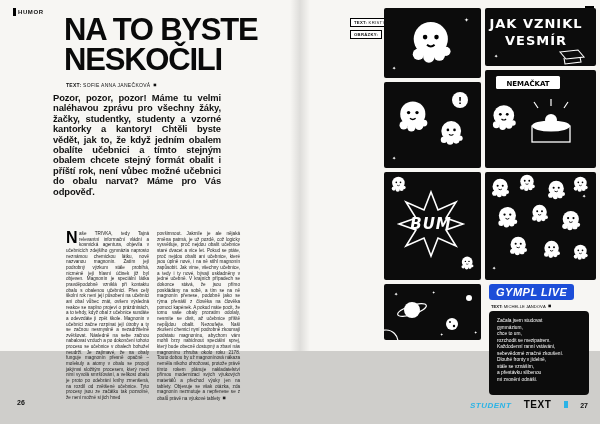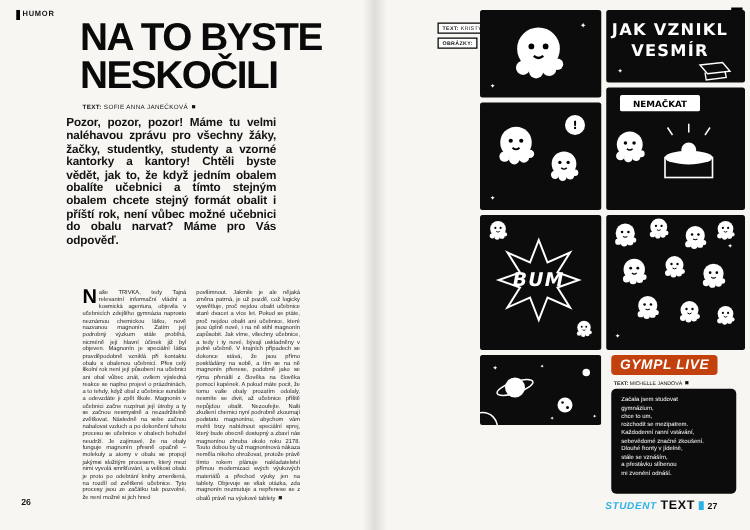--- a/index.html
+++ b/index.html
@@ -1,17 +1,17 @@
 <!DOCTYPE html>
 <html><head>
 <meta charset="utf-8">
 <style>
   *{margin:0;padding:0;box-sizing:border-box}
   html,body{width:600px;height:424px;overflow:hidden;background:#cfcecb}
-  .spread{position:relative;width:600px;height:424px;background:#f7f6f3;font-family:"Liberation Sans",sans-serif;color:#111}
+  .spread{position:relative;width:600px;height:351px;background:#f7f6f3;font-family:"Liberation Sans",sans-serif;color:#111}
   .page-gutter{position:absolute;left:290px;top:0;width:20px;height:100%;background:linear-gradient(to right,rgba(0,0,0,0),rgba(0,0,0,.10) 50%,rgba(0,0,0,0));pointer-events:none}
   .crop-tr{position:absolute;right:6px;top:6px;width:9px;height:4px;background:#000}
 
   
   .humor-tag{position:absolute;left:13px;top:8px;display:flex;align-items:center;gap:2px;font-size:6px;font-weight:bold;letter-spacing:.6px}
   .humor-tag .bar{width:3px;height:8px;background:#000;display:inline-block}
   .headline{position:absolute;left:64px;top:15px;font-size:31px;line-height:30px;font-weight:bold;letter-spacing:-1.2px;color:#0a0a0a}
   .byline{position:absolute;left:66px;top:82px;font-size:5px;letter-spacing:.3px}
   .b{font-weight:bold}
   .mark{font-size:4px;vertical-align:1px;margin-left:1px}
@@ -19,24 +19,24 @@
   .bodycols{position:absolute;left:66px;top:231px;width:174px;display:flex;gap:8px;text-align:justify}
   .col{width:83px;font-size:4.6px;line-height:5.65px;color:#222}
   .dropcap{float:left;font-size:16px;line-height:14px;font-weight:bold;margin-right:1.5px;color:#000}
   .pagenum-left{position:absolute;left:17px;top:399px;font-size:7px;font-weight:bold}
 
   
   .credits{position:absolute;left:350px;top:18px;display:flex;flex-direction:column;gap:3px;align-items:flex-start}
   .credit-box{background:#fff;border:.6px solid #000;padding:1px 3px;font-size:4.2px;letter-spacing:.3px;white-space:nowrap}
   .comic{position:absolute;left:384px;top:8px}
   .planets{position:absolute;left:384px;top:284px}
-  .gympl-pill{position:absolute;left:489px;top:284px;background:#c2410c;color:#fff;font-weight:bold;font-style:italic;font-size:11px;padding:2px 7px;border-radius:3px;letter-spacing:.5px}
+  .gympl-pill{position:absolute;left:489px;top:284px;background:#1d4ed8;color:#fff;font-weight:bold;font-style:italic;font-size:11px;padding:2px 7px;border-radius:3px;letter-spacing:.5px}
   .byline2{position:absolute;left:491px;top:303px;font-size:4.2px}
   .poem{position:absolute;left:489px;top:311px;width:100px;height:84px;background:#0c0c0c;color:#fff;border-radius:4px;padding:7px 8px;font-size:4.8px;line-height:6.5px}
-  .brand{position:absolute;left:470px;top:399px;width:118px;display:flex;align-items:baseline;justify-content:center;gap:3px}
+  .brand{position:absolute;left:470px;top:399px;width:118px;display:flex;align-items:baseline;justify-content:space-between;gap:3px}
   .brand-student{color:#2bb3e6;font-weight:bold;font-style:italic;font-size:8px;letter-spacing:.5px}
   .brand-revue{font-weight:bold;font-size:10px;letter-spacing:.5px;color:#0a0a0a}
   .brand-sq{width:4px;height:7px;background:#2bb3e6;display:inline-block;align-self:center}
   .pagenum{font-size:7px;font-weight:bold}
   svg text{font-family:"DejaVu Sans",sans-serif}
 </style>
 </head>
 <body>
 
 <div class="spread">

